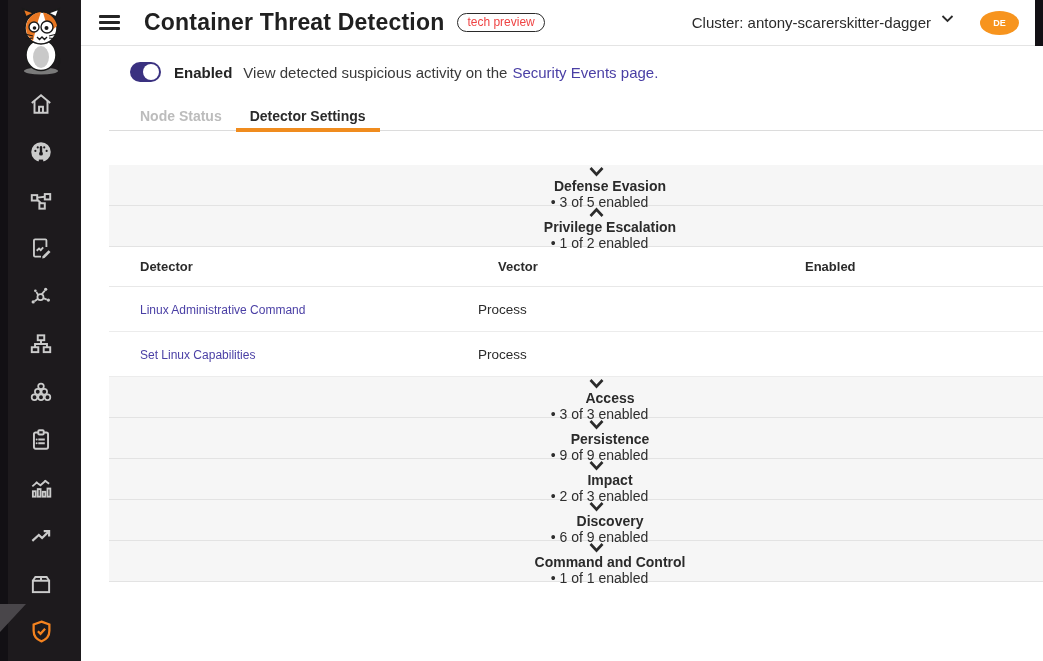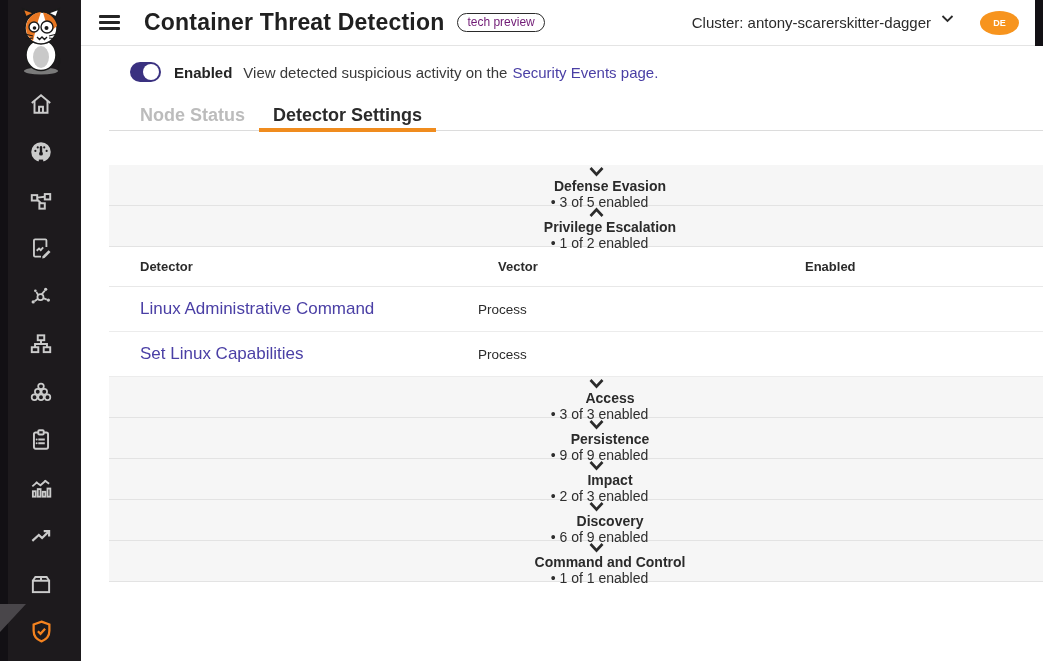--- a/index.html
+++ b/index.html
@@ -20,21 +20,21 @@
   
   .rightstrip { position:absolute; left:1035px; top:0; width:8px; height:661px; background:#121014; }
 
   
   .header { position:absolute; left:81px; top:0; width:954px; height:46px; background:#fff;
             border-bottom:1px solid #e4e4e4; display:flex; align-items:center; padding:0 16px 0 18px; }
   .hamburger { width:21px; height:15px; display:flex; flex-direction:column; justify-content:space-between;
                background:none; border:none; cursor:pointer; margin-right:24px; flex:none; }
   .hamburger span { display:block; height:3px; background:#242424; border-radius:1px; }
   .page-title { font-size:23px; font-weight:700; color:#202020; letter-spacing:.2px; white-space:nowrap; }
-  .badge { margin-left:13px; font-size:12px; color:#701a75; border:1.4px solid #2a2a2a; border-radius:10px;
+  .badge { margin-left:13px; font-size:12px; color:#ef4444; border:1.4px solid #2a2a2a; border-radius:10px;
            padding:1px 9px 2px; white-space:nowrap; }
   .header-right { margin-left:auto; display:flex; align-items:center; }
   .cluster { display:flex; gap:10px; background:none; border:none; cursor:pointer;
              font-family:inherit; font-size:15px; color:#2b2b2b; }
   .avatar { width:39px; height:24px; border-radius:50%; background:#f7941e; color:#fff; font-size:9px;
             font-weight:700; display:flex; align-items:center; justify-content:center; margin-left:26px; cursor:pointer; }
 
   
   .main { position:absolute; left:81px; top:46px; width:954px; height:615px; background:#fff;margin-left:28px; }
 
@@ -42,21 +42,21 @@
   .toggle { position:relative; width:31px; height:20px; border-radius:11px; background:#b3b3b3; flex:none; cursor:pointer; }
   .toggle .knob { position:absolute; top:2px; left:2px; width:16px; height:16px; border-radius:50%; background:#fff; }
   .toggle.on { background:#3a3180; }
   .toggle.on .knob { left:13px; }
   .enabled-label { margin-left:13px; font-size:15px; font-weight:700; color:#242424; }
   .enabled-desc { margin-left:11px; font-size:15px; color:#3a3a3a; }
   .enabled-link { margin-left:5px; font-size:15px; color:#4a3fa5; text-decoration:none; cursor:pointer; }
 
   .tabbar { position:absolute; top:54px; left:0; width:954px; height:31px; border-bottom:1px solid #dcdcdc;
             padding-left:17px; display:flex; }
-  .tab { background:none; border:none; font-family:inherit; font-size:18px; font-weight:700; color:#bcbcbc;
+  .tab { background:none; border:none; font-family:inherit; font-size:14px; font-weight:700; color:#bcbcbc;
          padding:0 14px; height:31px; cursor:pointer; position:relative; }
   .tab.active { color:#2b2b2b; }
   .tab.active::after { content:""; position:absolute; left:0; right:0; bottom:-1px; height:4px; background:#f08c1e; }
 
   .accordion { position:absolute; top:119px; left:0; width:954px; }
   .acc-header { height:41px; background:#f6f6f6; border-bottom:1px solid #e3e3e3; display:flex;
                 align-items:center; padding-left:20px; cursor:pointer; width:100%; border-left:none;
                 border-right:none; border-top:none; font-family:inherit; text-align:left;flex-direction:column; }
   .chev { width:17px; height:13px; flex:none; display:flex; align-items:center; }
   .chev svg { display:block; }
@@ -64,21 +64,21 @@
   .acc-title { margin-left:28px; font-size:14px; font-weight:700; color:#2b2b2b; }
   .acc-summary { margin-left:7px; font-size:14px; color:#2e2e2e; }
 
   .det-table { background:#fff; }
   .det-head { height:40px; border-bottom:1px solid #e8e8e8; display:flex; align-items:center;gap:20px; }
   .det-row { height:45px; border-bottom:1px solid #ececec; display:flex; align-items:center; }
   .col-detector { width:369px; padding-left:31px; }
   .col-vector { width:287px; }
   .col-enabled { flex:1; }
   .det-head .hcell { font-size:13px; font-weight:700; color:#2b2b2b; }
-  .det-link { font-size:17px; font-weight:500; color:#4a3fa5; text-decoration:none; cursor:pointer; }
+  .det-link { font-size:12px; font-weight:500; color:#4a3fa5; text-decoration:none; cursor:pointer; }
   .det-vector { font-size:13.5px; color:#2b2b2b; }
   .row-toggle { width:29px; height:19px; border-radius:10px; }
   .row-toggle .knob { width:15px; height:15px; }
   .row-toggle.on .knob { left:12px; }
 </style>
 </head>
 <body>
 
 <div class="page">
 

